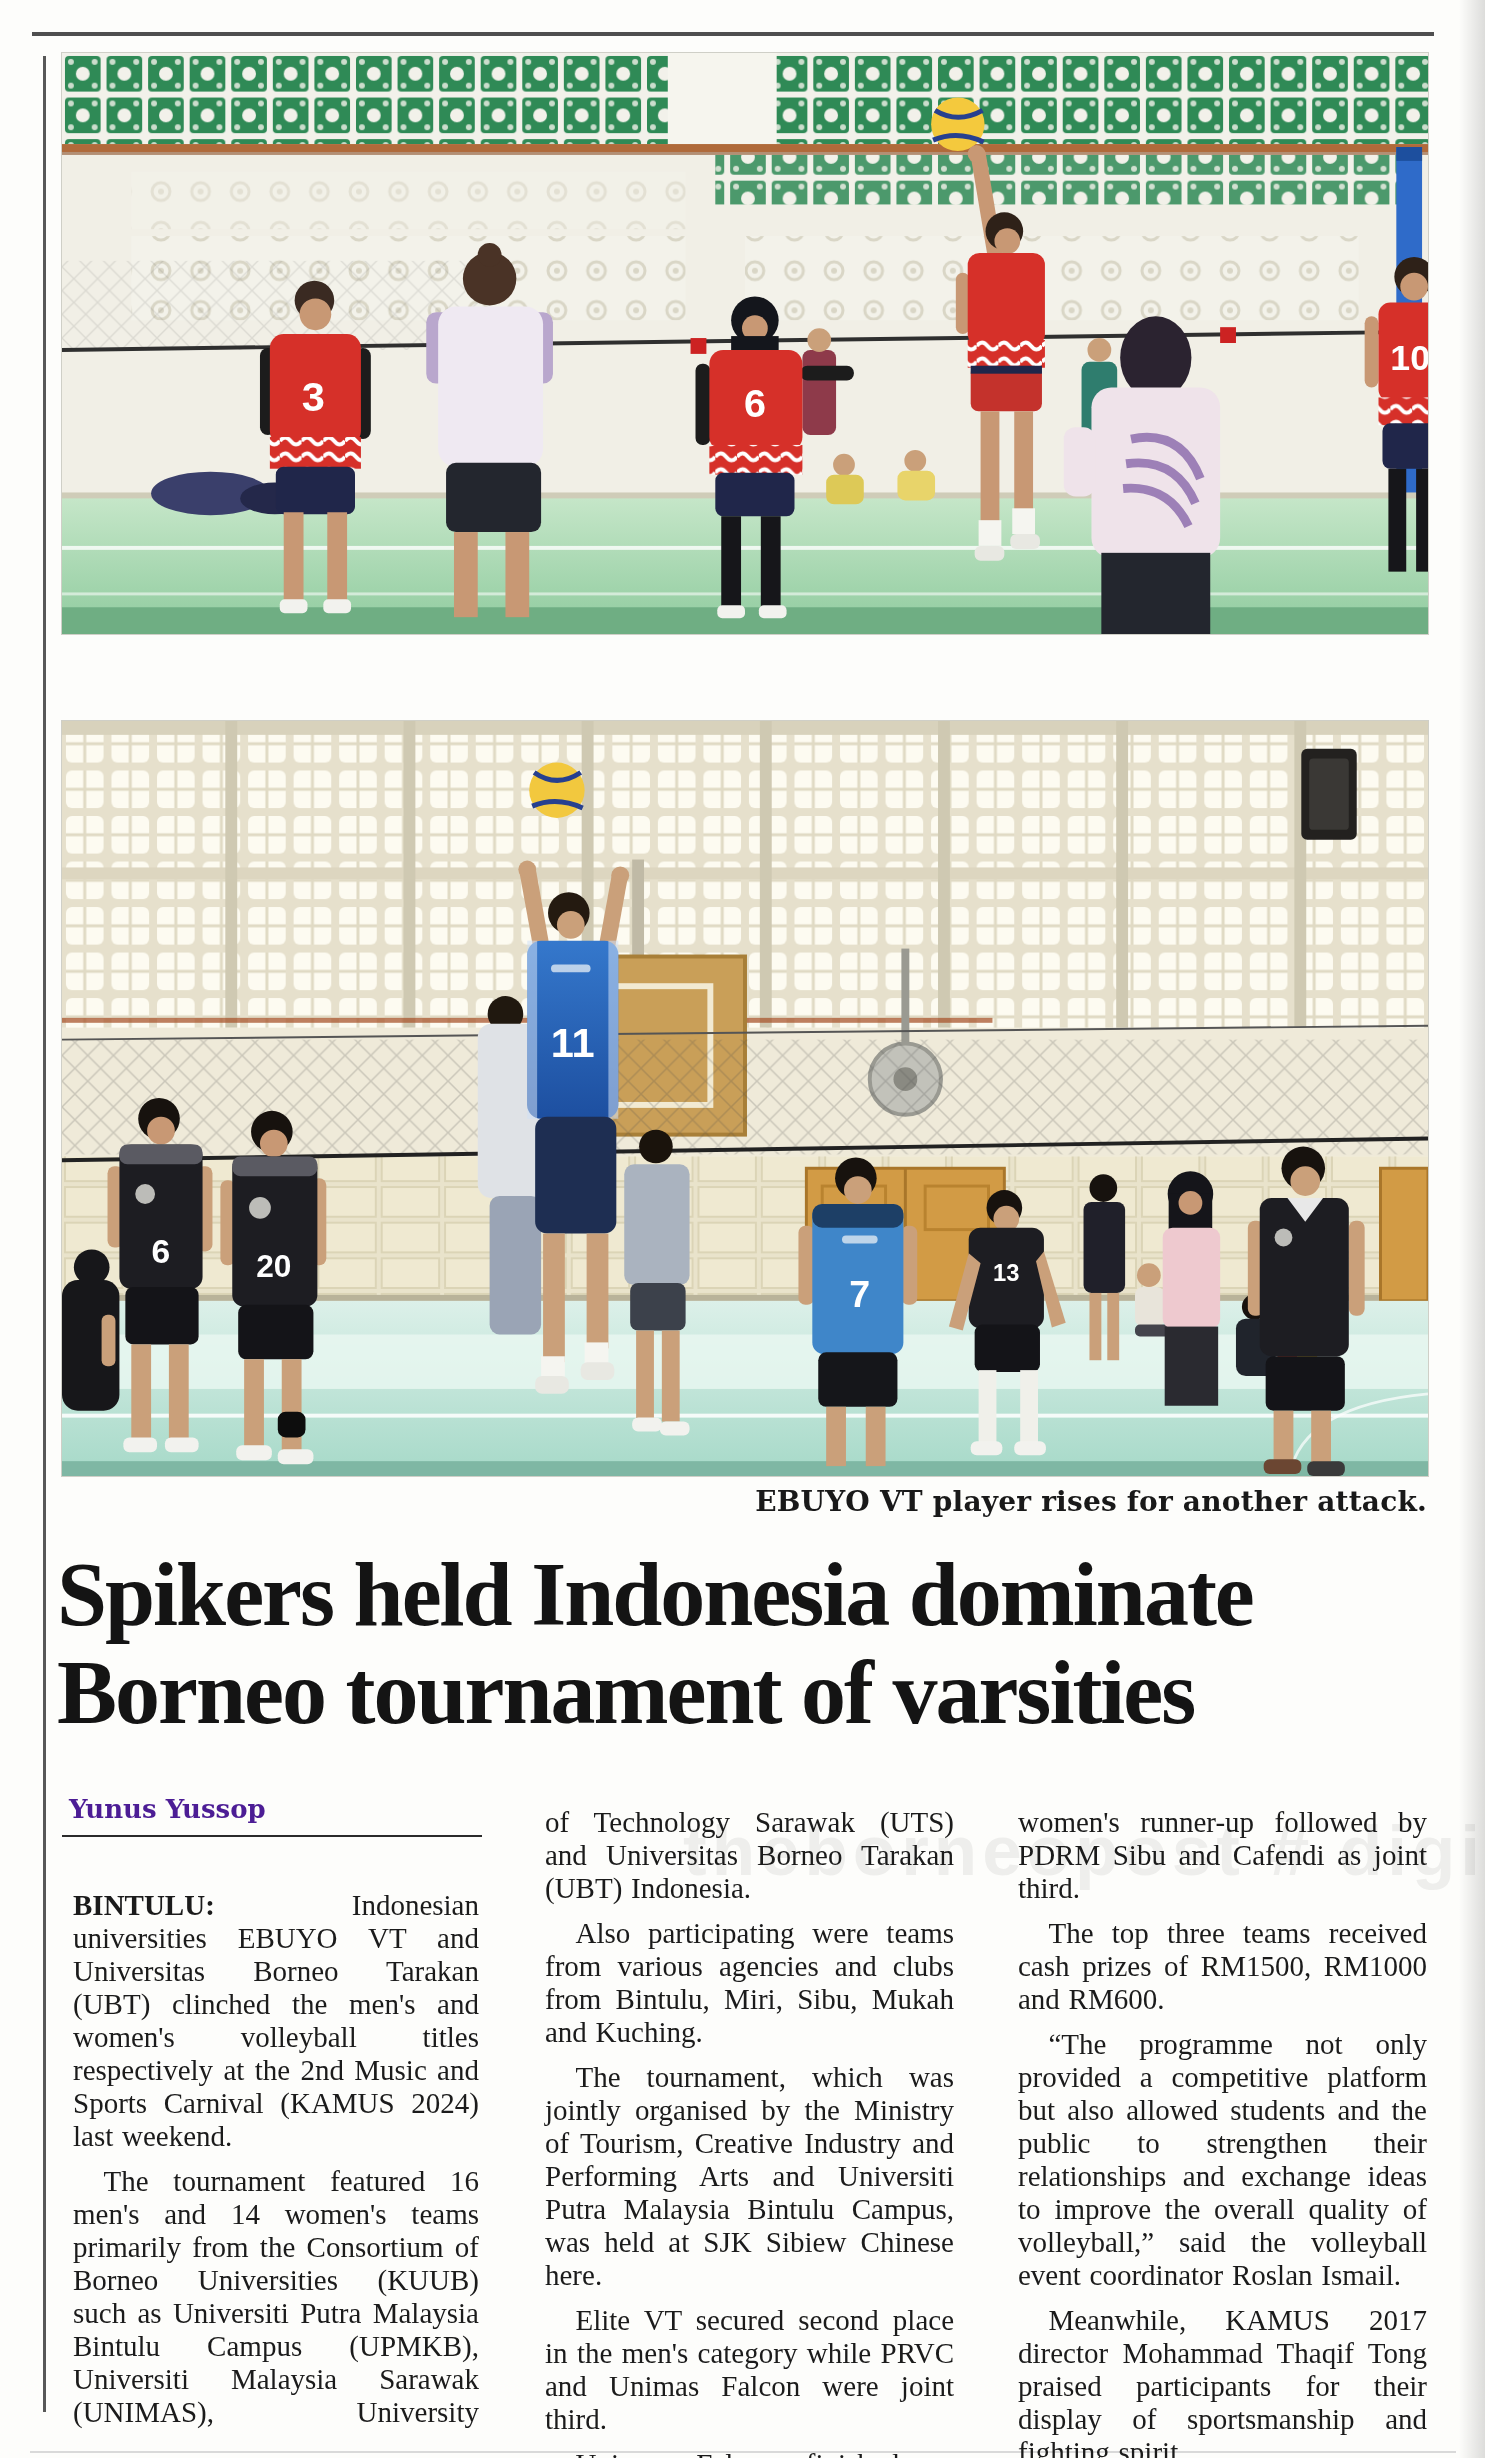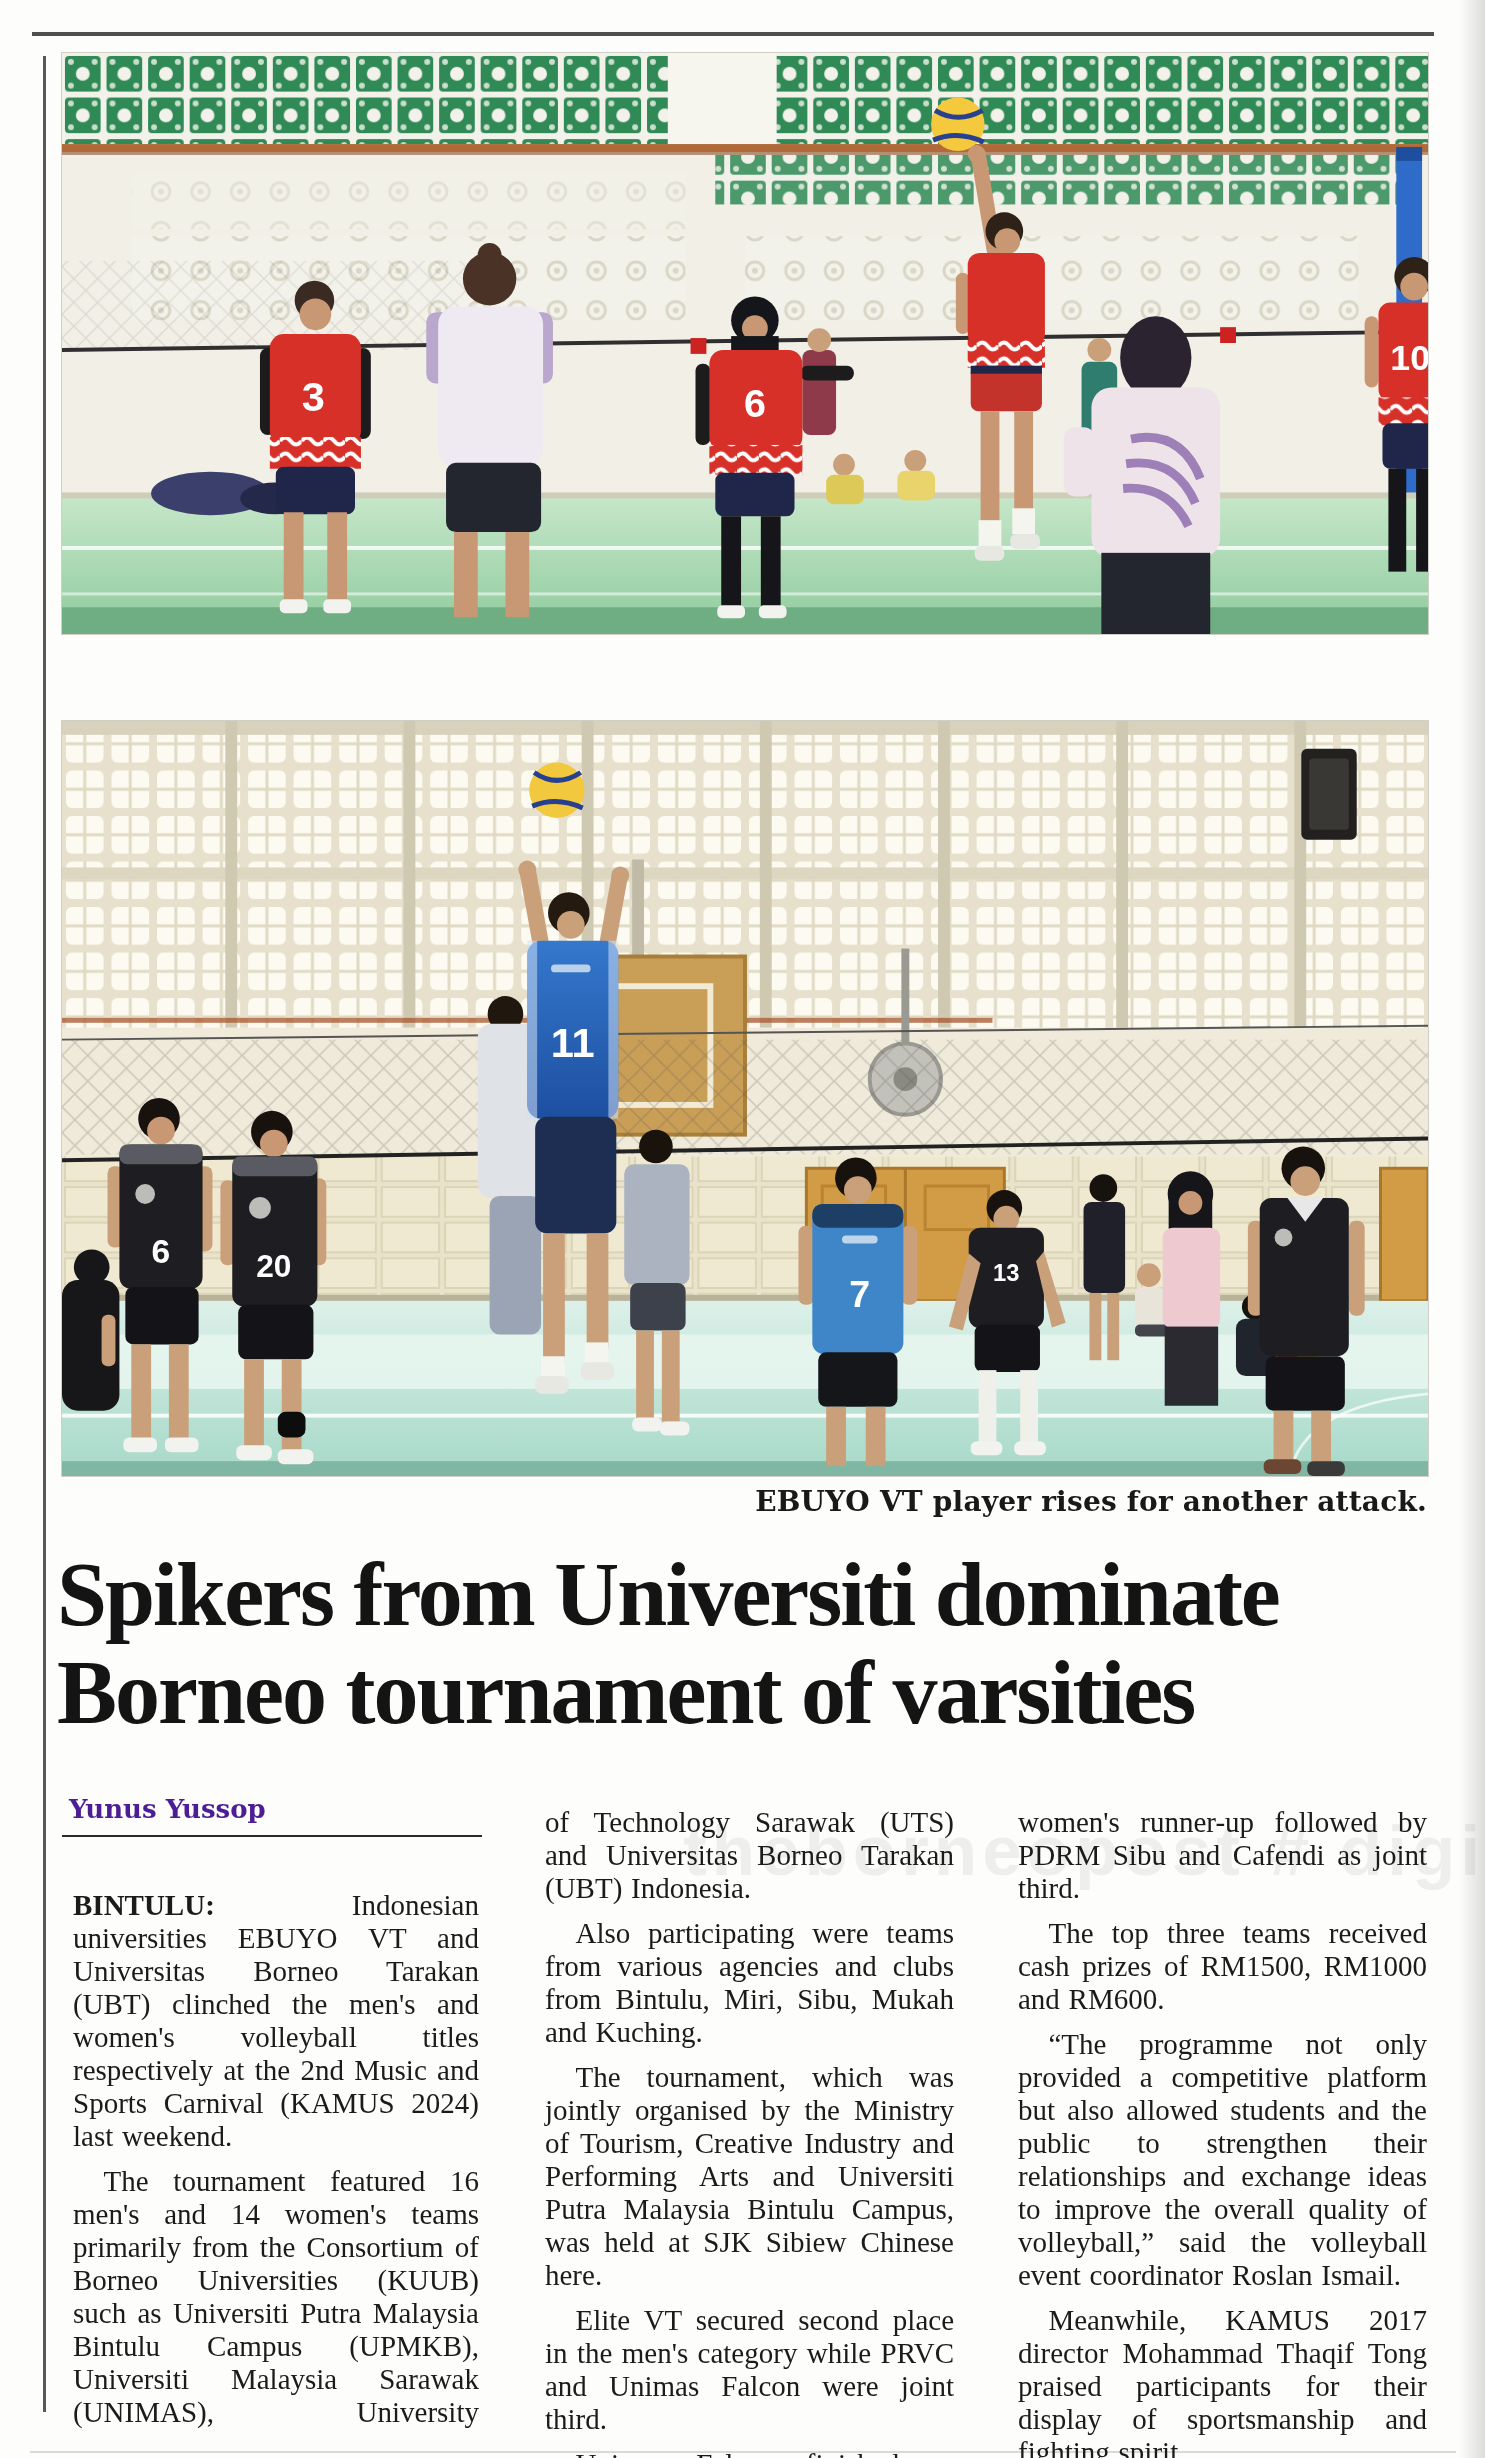--- a/index.html
+++ b/index.html
@@ -451,21 +451,21 @@
         <rect x="1224" y="697" width="20" height="52" fill="#caa07a"></rect>
           <rect x="1262" y="697" width="20" height="52" fill="#caa07a"></rect>
         <rect x="1214" y="746" width="38" height="15" rx="6" fill="#6b4632"></rect>
           <rect x="1258" y="748" width="38" height="15" rx="6" fill="#3a3a3a"></rect>
       </g>
     </svg>
   </div>
   <div class="caption" id="caption2">EBUYO VT player rises for another attack.</div>
 
   <div id="headline">
-    <div>Spikers from Universiti dominate</div>
+    <div>Spikers held Indonesia dominate</div>
     <div>Borneo tournament of varsities</div>
   </div>
 
   <div id="byline">Yunus Yussop</div>
   <div id="byline-rule"></div>
 
   <div class="col" id="col1">
       <p class="para"><b>BINTULU:</b> Indonesian universities EBUYO VT and Universitas Borneo Tarakan (UBT) clinched the men's and women's volleyball titles respectively at the 2nd Music and Sports Carnival (KAMUS 2024) last weekend.</p>
       <p class="para jl">The tournament featured 16 men's and 14 women's teams primarily from the Consortium of Borneo Universities (KUUB) such as Universiti Putra Malaysia Bintulu Campus (UPMKB), Universiti Malaysia Sarawak (UNIMAS), University</p>
     </div>

